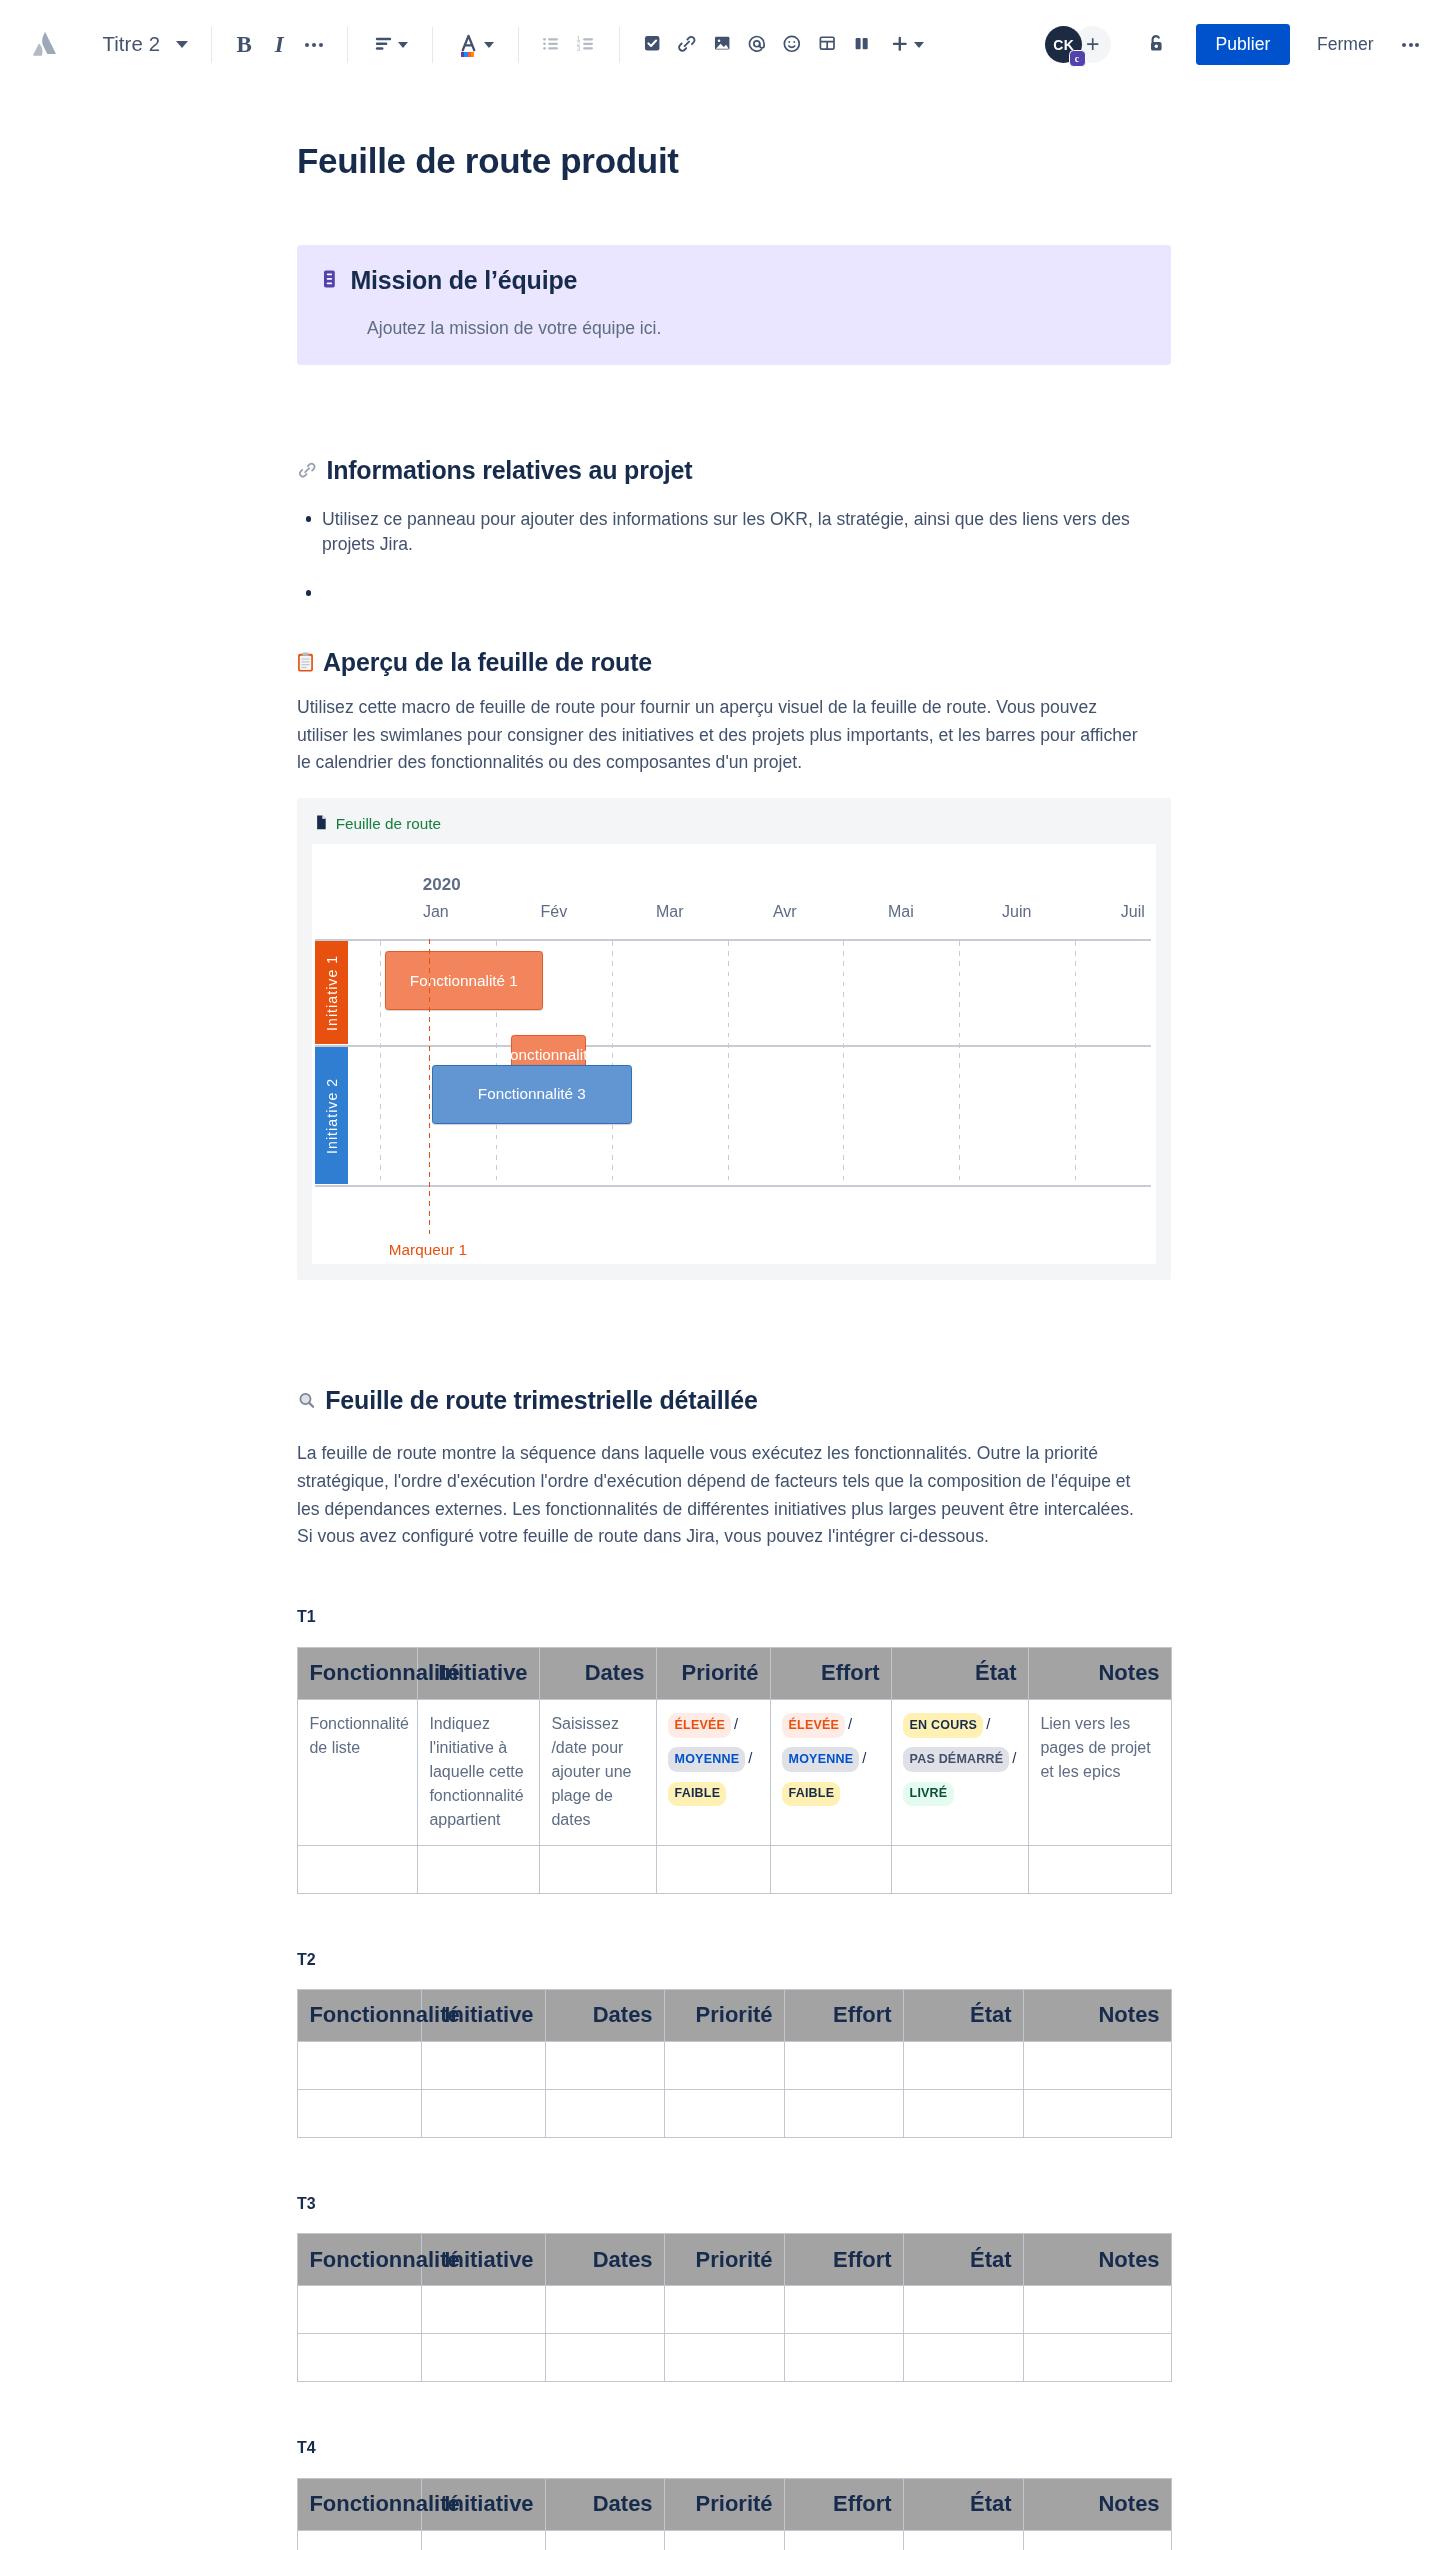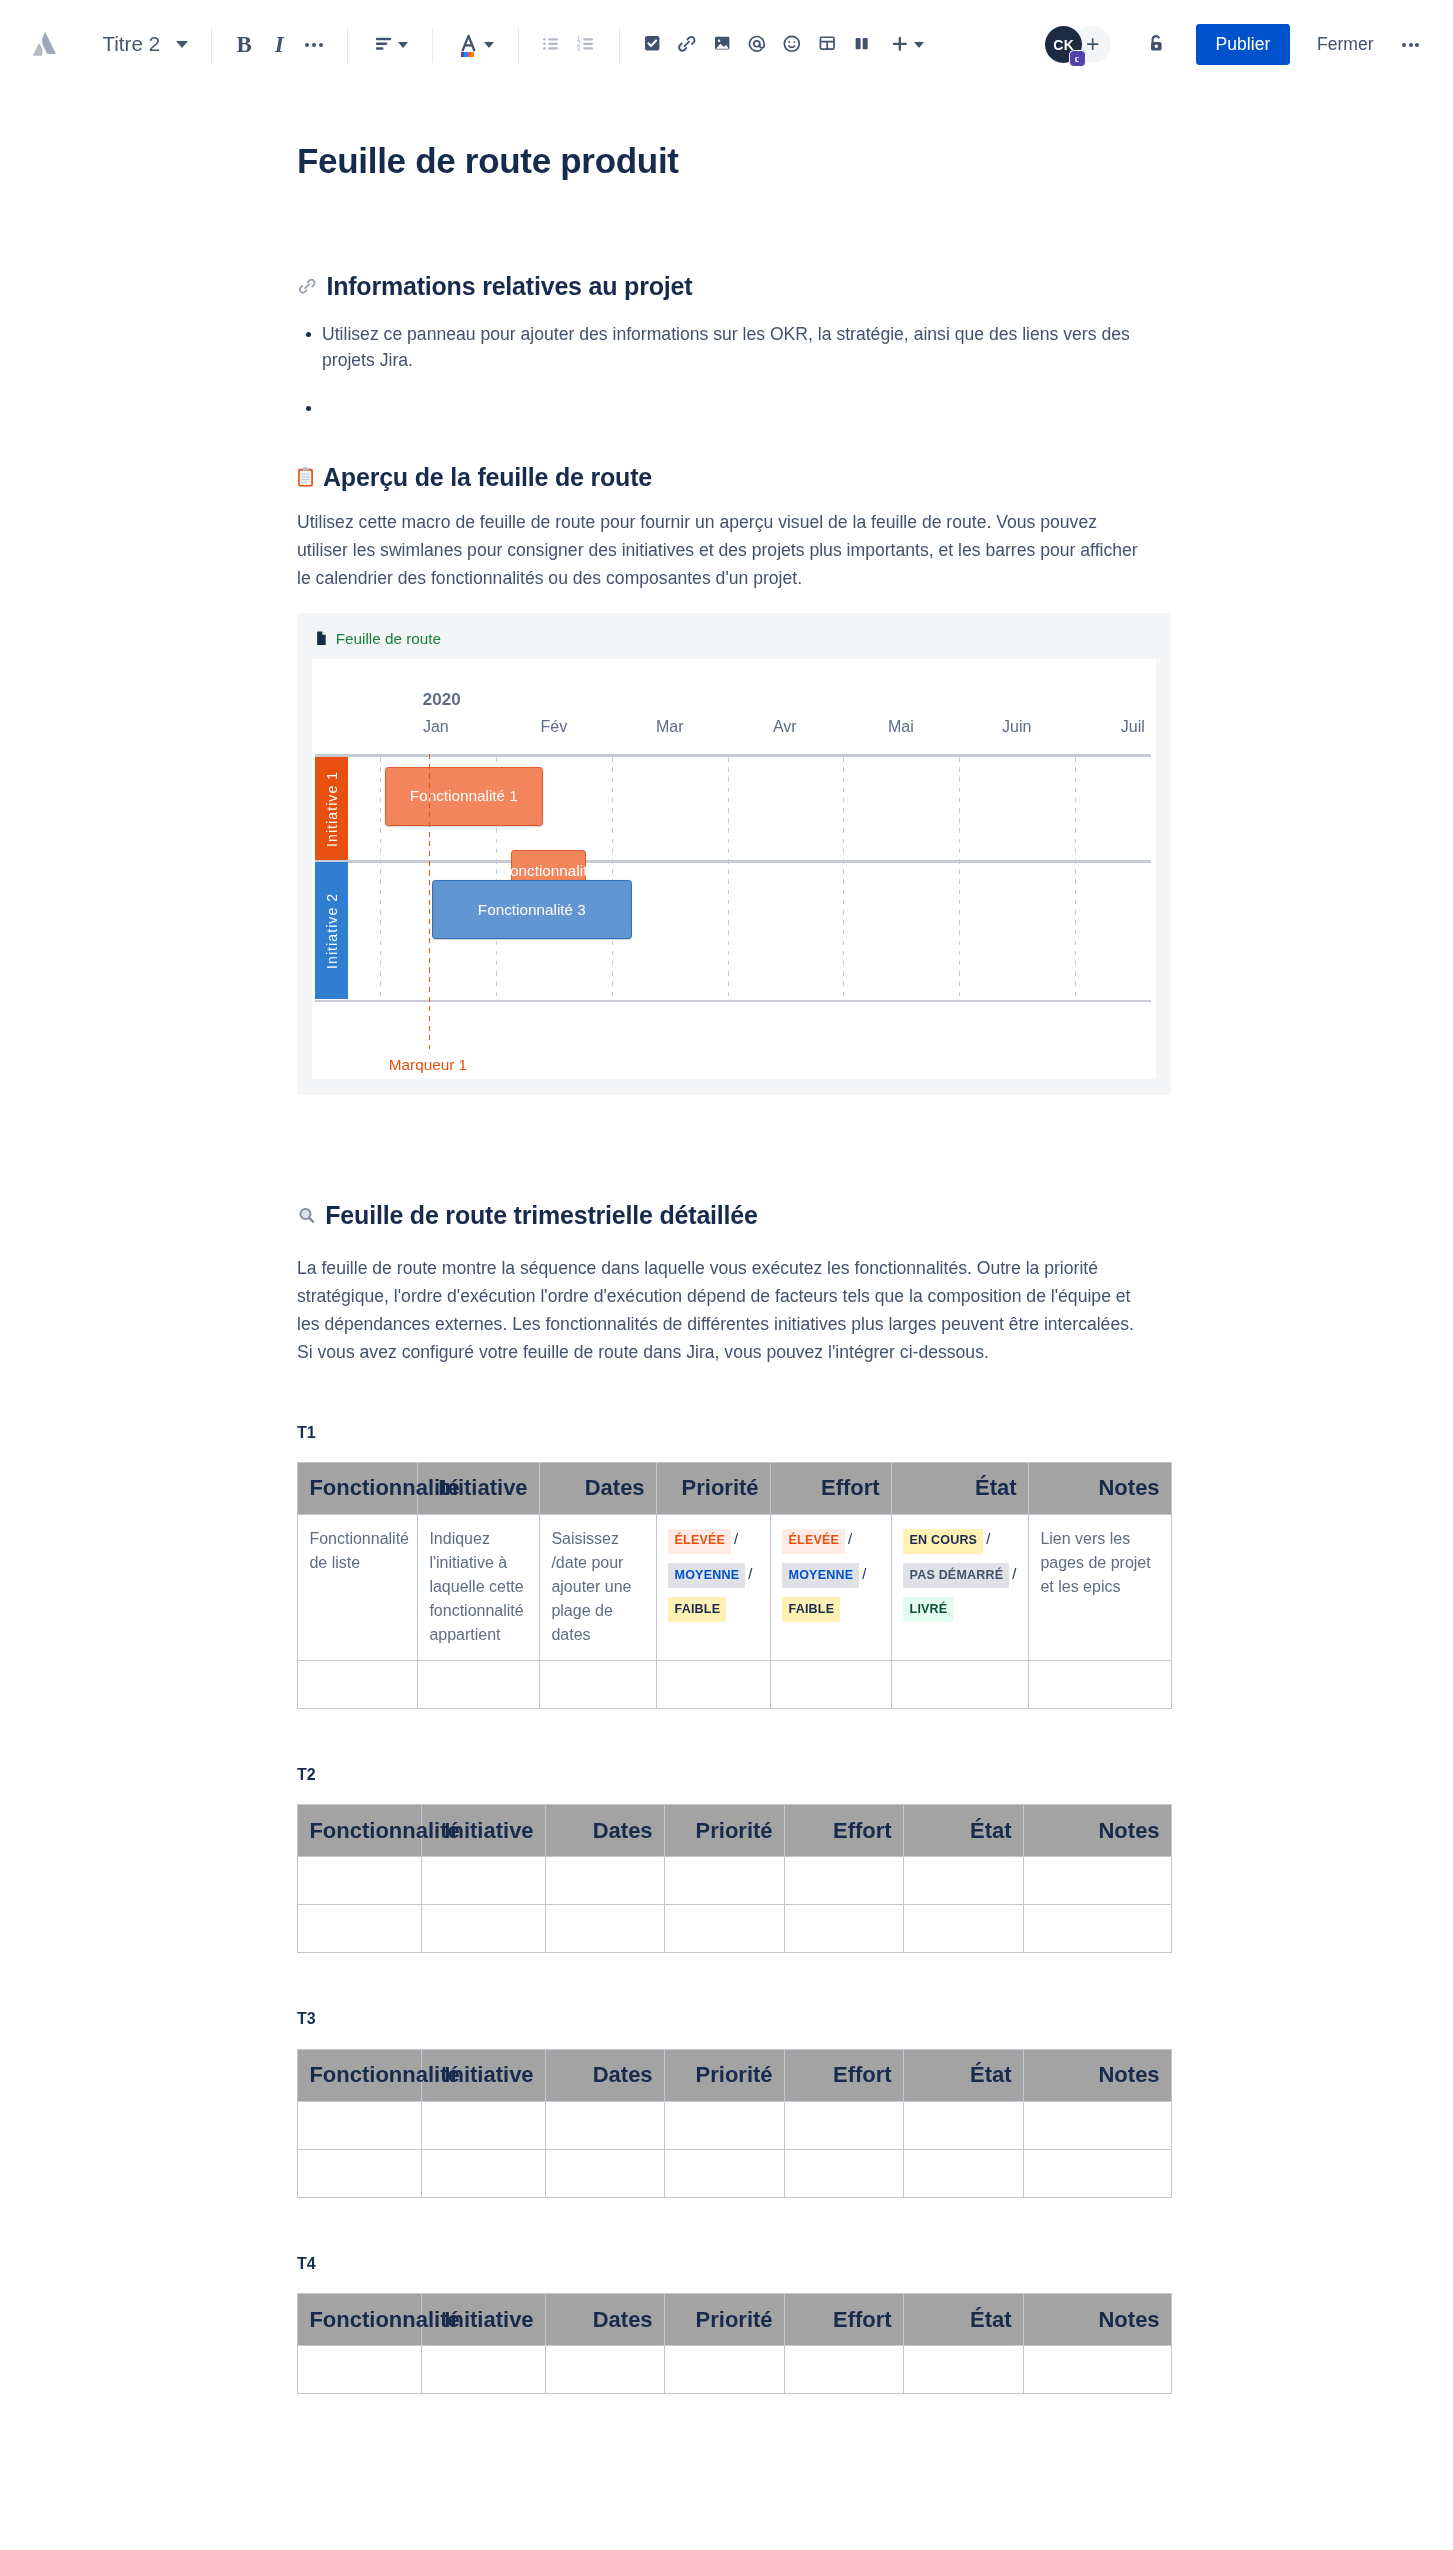--- a/index.html
+++ b/index.html
@@ -171,21 +171,21 @@
   table.rt th, table.rt td { border: 1.1px solid #c1c7d0; vertical-align: top; padding: 12.5px 11.4px; }
   table.rt th {
     background: #a3a3a3; font-size: 22px; color: #172b4d; font-weight: 700;
     text-align: right; height: 52px; vertical-align: middle;
   }
   table.rt td { font-size: 16px; color: #5e6c84; line-height: 1.5; }
   table.rt tr.empty td { height: 48px; }
 
   .lozenge {
     display: inline-block; font-size: 12.5px; font-weight: 700; letter-spacing: 0.2px;
-    padding: 2.8px 6.2px 3.4px 6.2px; border-radius: 1px; white-space: nowrap;
+    padding: 2.8px 6.2px 3.4px 6.2px; border-radius: 9px; white-space: nowrap;
   }
   .lz-high    { background: #ffebe5; color: #e8500f; }
   .lz-medium  { background: #dfe1e6; color: #0052cc; }
   .lz-low     { background: #fff0b3; color: #172b4d; }
   .lz-progress{ background: #fff0b3; color: #172b4d; }
   .lz-notstart{ background: #dfe1e6; color: #42526e; }
   .lz-done    { background: #e3fcef; color: #0b4f3a; }
   .lz-sep { color: #172b4d; font-size: 14.8px; padding: 0 2.8px; }
   .lz-row { margin-bottom: 8px; white-space: nowrap; }
 
@@ -389,20 +389,34 @@
         <i></i>
       </span>
   </div>
 </div>
 
 <div class="page">
   <div class="content">
 
     <h1 class="doc-title">Feuille de route produit</h1>
 
+    <div class="panel">
+      <div class="panel-head">
+        <span class="panel-icon">
+          <svg width="14.8" height="18" viewBox="0 0 16 20">
+            <rect x="2" y="0.5" width="12" height="19" rx="2" fill="#5243aa"></rect>
+            <rect x="5" y="4" width="6" height="1.8" rx=".9" fill="#fff"></rect>
+            <rect x="5" y="9" width="6" height="1.8" rx=".9" fill="#fff"></rect>
+            <rect x="5" y="14" width="6" height="1.8" rx=".9" fill="#fff"></rect>
+          </svg>
+        </span>
+        <span class="panel-title">Mission de l’équipe</span>
+      </div>
+      <div class="panel-body">Ajoutez la mission de votre équipe ici.</div>
+    </div>
 
     <div class="sec-h sec-h-2 mt-info">
       <span class="sec-icon">
         <svg width="20.4" height="20.4" viewBox="0 0 24 24" fill="none" stroke="#97a0af" stroke-width="2.1" stroke-linecap="round">
           <path d="M9.6 14.4 14.4 9.6"></path>
           <path d="M12.7 7.3 14.5 5.5a3.6 3.6 0 0 1 5.1 5.1l-1.8 1.8"></path>
           <path d="M11.3 16.7 9.5 18.5a3.6 3.6 0 0 1-5.1-5.1l1.8-1.8"></path>
         </svg>
       </span>
       <span>Informations relatives au projet</span>

